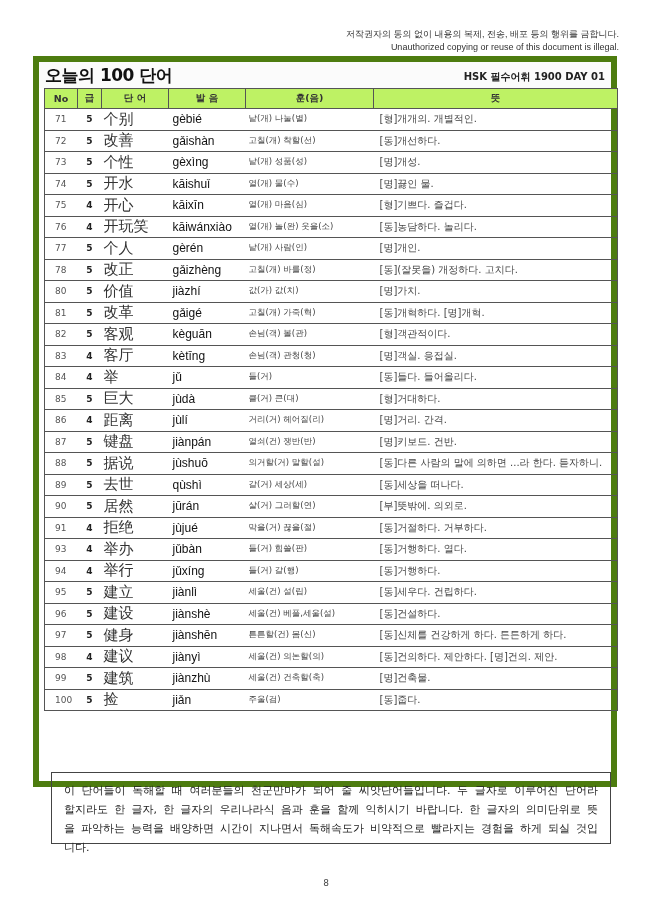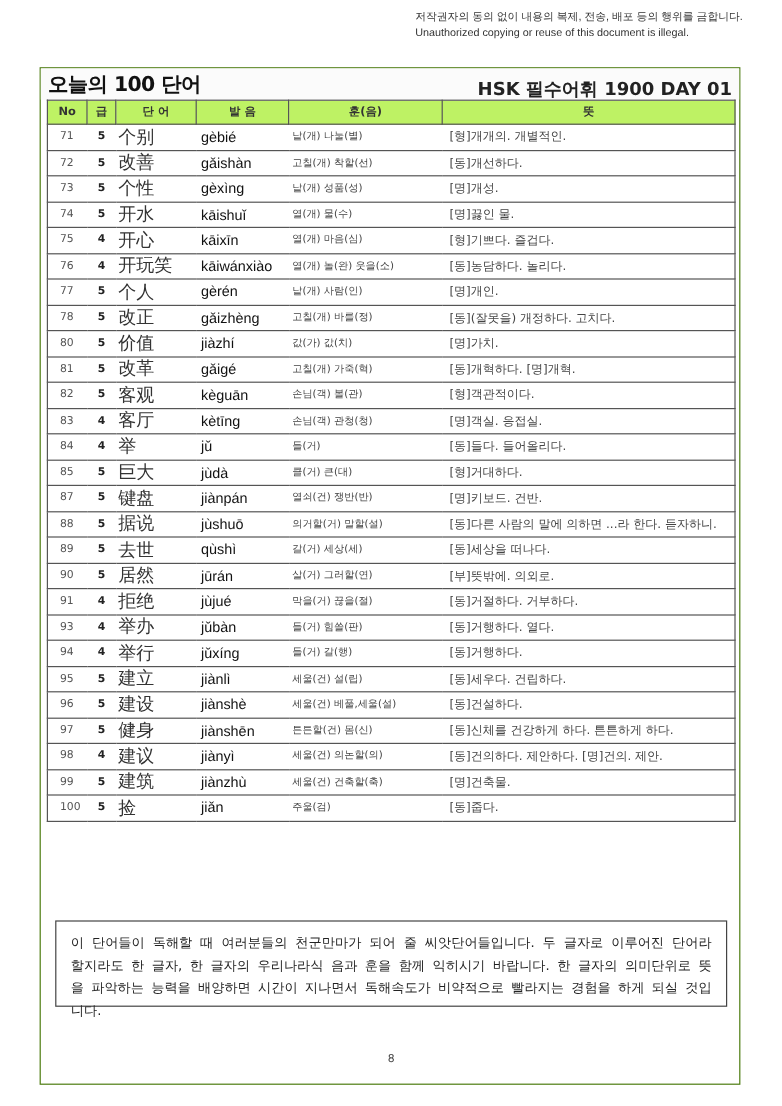--- a/index.html
+++ b/index.html
@@ -1,26 +1,26 @@
 <!DOCTYPE html>
 <html><head>
 <meta charset="utf-8">
 <style>
   html, body { margin: 0; padding: 0; background: #ffffff; }
   body { width: 652px; height: 922px; position: relative; overflow: hidden;
          font-family: "DejaVu Sans", sans-serif; color: #222; }
-  .copyright { position: absolute; right: 33px; top: 8px; text-align: left;
+  .copyright { position: absolute; right: 33px; top: 28px; text-align: right;
                font-size: 9px; line-height: 13px; color: #333; font-family: "Liberation Sans", sans-serif; }
   .copyright div { white-space: nowrap; }
-  .outer { position: absolute; left: 33px; top: 56px; width: 584px; height: 848px;
-           border: 1px solid #4d7c0f; box-sizing: border-box; }
+  .outer { position: absolute; left: 33px; top: 56px; width: 584px; height: 731px;
+           border: 6px solid #4d7c0f; box-sizing: border-box; }
   .title-row { position: absolute; left: 0; top: 0; width: 100%; height: 26px; background: #fbfbfb; }
   .page-title { position: absolute; left: 6px; top: 2px; font-size: 17px; font-weight: bold;
                 letter-spacing: -0.5px; color: #111; font-family: "DejaVu Sans", sans-serif; }
-  .series-label { position: absolute; right: 6px; top: 8px; font-size: 15px; font-weight: bold;
+  .series-label { position: absolute; right: 6px; top: 8px; font-size: 10px; font-weight: bold;
                   color: #222; font-family: "DejaVu Sans", sans-serif; text-align: right; }
   table.words { position: absolute; left: 5px; top: 26px; width: 573px; border-collapse: collapse;
                 table-layout: fixed; }
   table.words th { background: #bef264; height: 19px; font-size: 9.5px; font-weight: bold;
                    border: 1px solid #555; color: #333; text-align: center; padding: 0; }
   table.words td { height: 20.5px; border-top: 1px solid #555; border-bottom: 1px solid #555;
                    padding: 0; white-space: nowrap; overflow: hidden; }
   table.words tr td:first-child { border-left: 1px solid #555; }
   table.words tr td:last-child { border-right: 1px solid #555; }
   td.no { font-size: 9px; color: #555; padding-left: 10px !important; font-family: "DejaVu Sans", sans-serif; }
@@ -176,20 +176,28 @@
         </tr>
         <tr>
           <td class="no">85</td>
           <td class="grade">5</td>
           <td class="word">巨大</td>
           <td class="pinyin">jùdà</td>
           <td class="hun">클(거)  큰(대)</td>
           <td class="meaning">[형]거대하다.</td>
         </tr>
         <tr>
+          <td class="no">86</td>
+          <td class="grade">4</td>
+          <td class="word">距离</td>
+          <td class="pinyin">jùlí</td>
+          <td class="hun">거리(거)  헤어질(리)</td>
+          <td class="meaning">[명]거리. 간격.</td>
+        </tr>
+        <tr>
           <td class="no">87</td>
           <td class="grade">5</td>
           <td class="word">键盘</td>
           <td class="pinyin">jiànpán</td>
           <td class="hun">열쇠(건)  쟁반(반)</td>
           <td class="meaning">[명]키보드. 건반.</td>
         </tr>
         <tr>
           <td class="no">88</td>
           <td class="grade">5</td>

